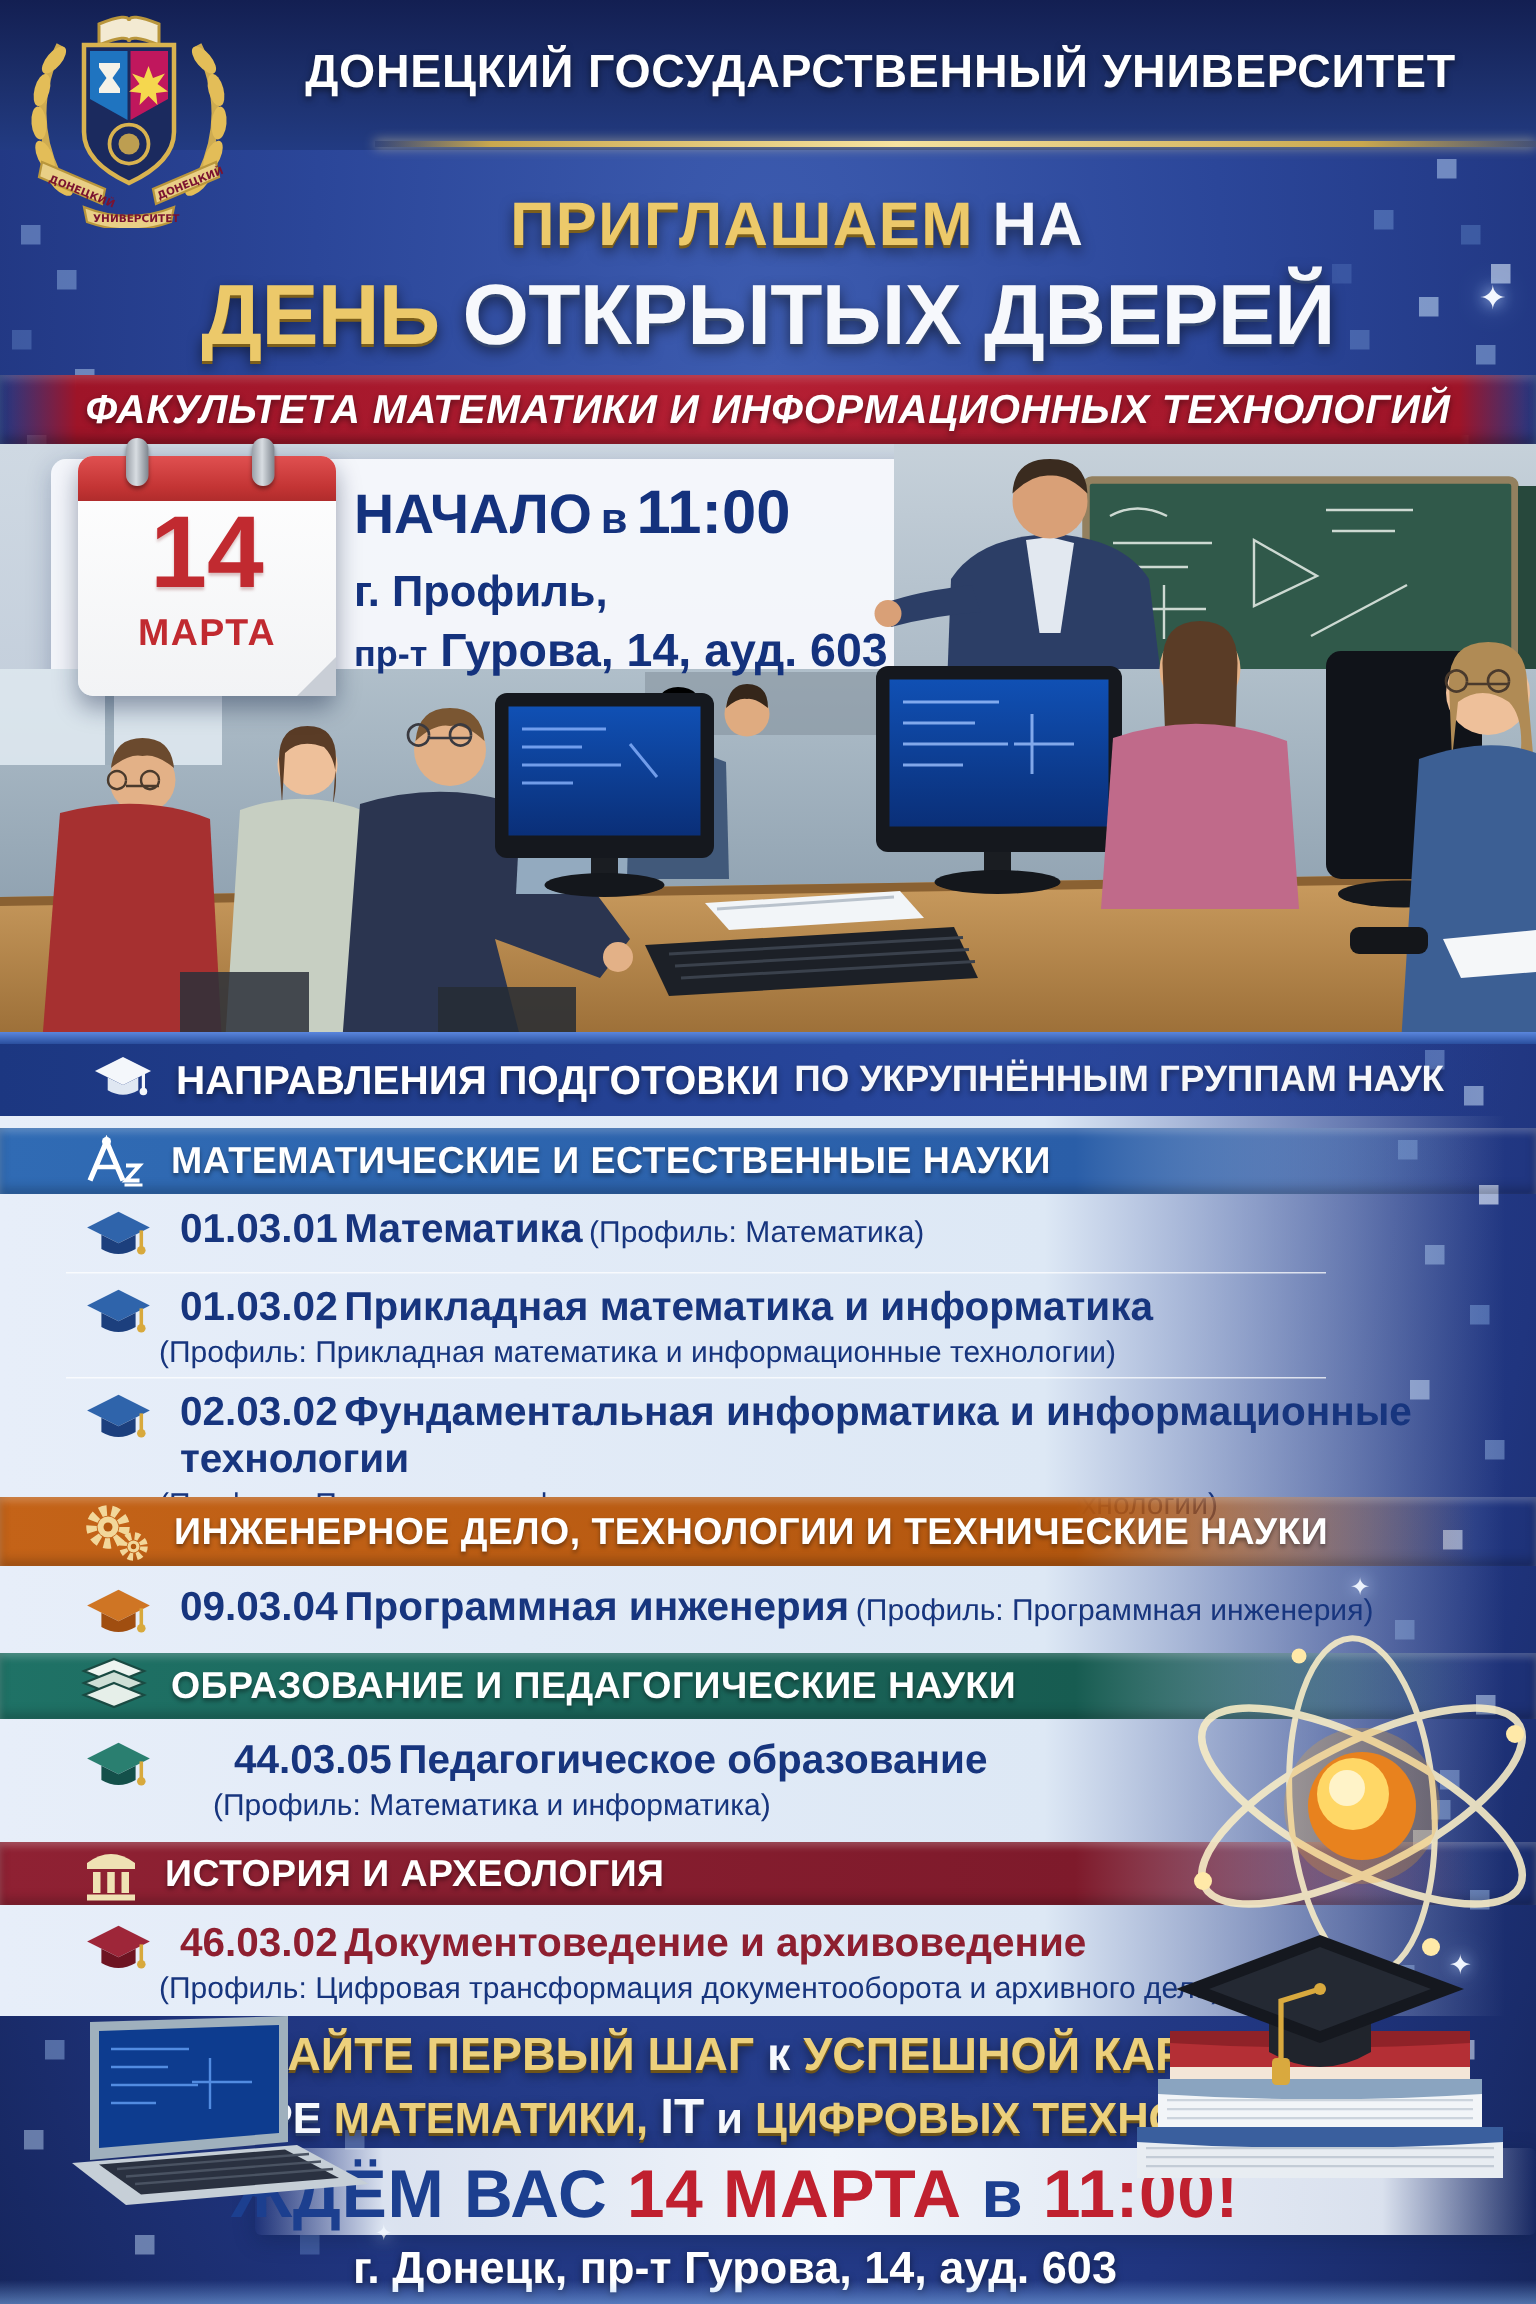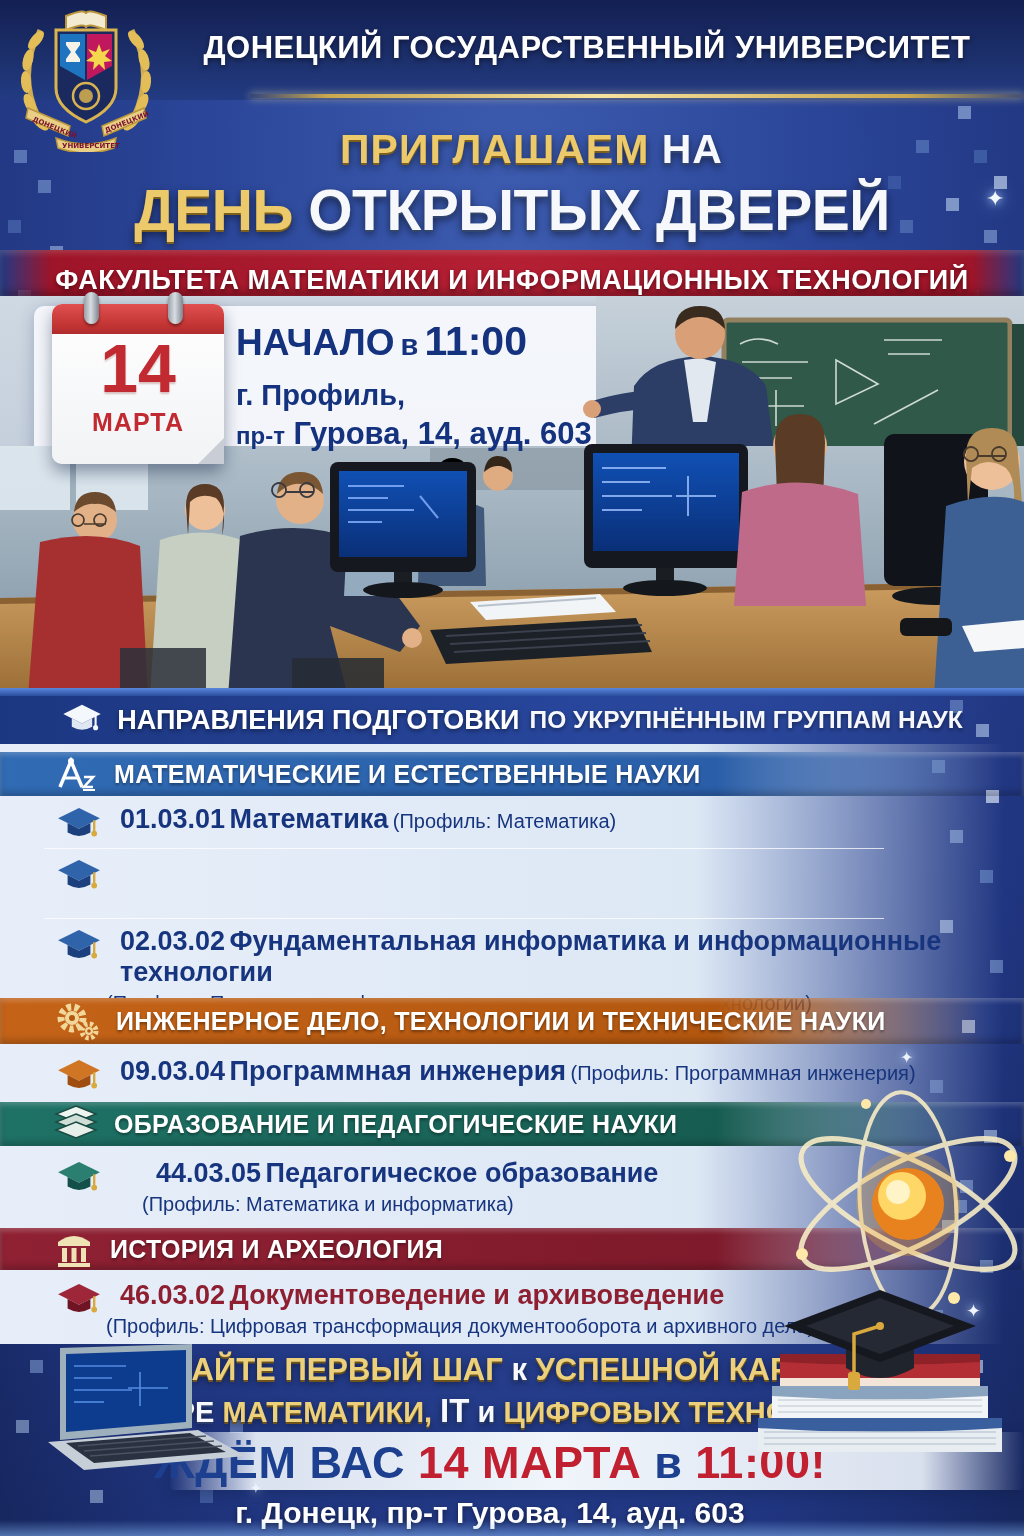--- a/index.html
+++ b/index.html
@@ -37,23 +37,23 @@
     background:linear-gradient(90deg,rgba(200,165,70,.1),#caa84e 10%,#f6e3a0 45%,#caa84e 85%,rgba(202,168,78,.2));
     box-shadow:0 0 8px rgba(246,227,160,.7);}
   .logo{position:absolute;left:10px;top:4px;width:152px;height:148px;z-index:5;}
   
   .invite{position:absolute;left:0;top:100px;width:100%;height:150px;text-align:center;}
   .inv1{margin-top:26px;font-size:41px;font-weight:bold;letter-spacing:1px;padding-left:39px;}
   .inv2{margin-top:4px;font-size:57px;font-weight:bold;letter-spacing:-.5px;}
   .gold{color:#ecc96a;text-shadow:0 2px 0 #7c5f1c,0 4px 9px rgba(0,0,0,.55);}
   .wht{color:#f6f8fc;text-shadow:0 2px 0 #32456f,0 4px 9px rgba(0,0,0,.55);}
   
-  .fband{position:absolute;left:0;top:250px;width:100%;height:46px;display:flex;align-items:flex-end;justify-content:center;
+  .fband{position:absolute;left:0;top:250px;width:100%;height:46px;display:flex;align-items:center;justify-content:center;
     background:linear-gradient(90deg,rgba(158,20,40,0) 0%,#9e1428 5%,#b41f33 50%,#9e1428 95%,rgba(158,20,40,0) 100%);
-    box-shadow:inset 0 3px 6px rgba(255,255,255,.18), inset 0 -4px 8px rgba(0,0,0,.3);}
+    box-shadow:inset 0 3px 6px rgba(255,255,255,.18), inset 0 -4px 8px rgba(0,0,0,.3);font-style:italic;}
   .fband span{color:#fff;font-weight:bold;font-size:27px;letter-spacing:.5px;text-shadow:0 2px 4px rgba(0,0,0,.45);}
   
   .photo-wrap{position:absolute;left:0;top:296px;width:100%;height:400px;
     background:linear-gradient(180deg,#cfd9e3 0%,#c3cedb 45%,#b6c3d0 100%);}
   .panel{position:absolute;left:34px;right:34px;top:10px;height:170px;z-index:1;border-radius:10px;
     background:rgba(250,252,255,.85);box-shadow:0 4px 16px rgba(20,40,90,.25);}
   .scene{position:absolute;left:0;top:0;width:1024px;height:400px;z-index:2;}
   .calendar{position:absolute;left:52px;top:8px;width:172px;height:160px;z-index:3;background:linear-gradient(180deg,#ffffff,#f2f3f5);
     border-radius:10px;box-shadow:0 8px 16px rgba(10,25,60,.4);}
   .cal-top{position:absolute;left:0;top:0;right:0;height:30px;border-radius:10px 10px 0 0;
@@ -379,20 +379,23 @@
     </div>
     <div class="sep" style="top:152px;"></div>
 
     <div class="prog" style="top:160px;">
       <svg class="cap" width="46" height="38" viewBox="0 0 48 40">
         <polygon points="24,2 46,13 24,24 2,13" fill="#2f64ab"></polygon>
           <path d="M12 18 v10 q12 7 24 0 v-10 l-12 6 z" fill="#1c3f7d"></path>
         <path d="M40 15 v12" stroke="#d8a93c" stroke-width="2.5" fill="none"></path>
           <circle cx="40" cy="29" r="3" fill="#d8a93c"></circle>
         </svg>
+      <div class="ptxt"><span class="pcode">01.03.02</span>
+        <span class="pname">Прикладная математика и информатика</span>
+        <span class="pprof line2">(Профиль: Прикладная математика и информационные технологии)</span></div>
     </div>
     <div class="sep" style="top:222px;"></div>
 
     <div class="prog" style="top:230px;">
       <svg class="cap" width="46" height="38" viewBox="0 0 48 40">
         <polygon points="24,2 46,13 24,24 2,13" fill="#2f64ab"></polygon>
           <path d="M12 18 v10 q12 7 24 0 v-10 l-12 6 z" fill="#1c3f7d"></path>
         <path d="M40 15 v12" stroke="#d8a93c" stroke-width="2.5" fill="none"></path>
           <circle cx="40" cy="29" r="3" fill="#d8a93c"></circle>
         </svg>

